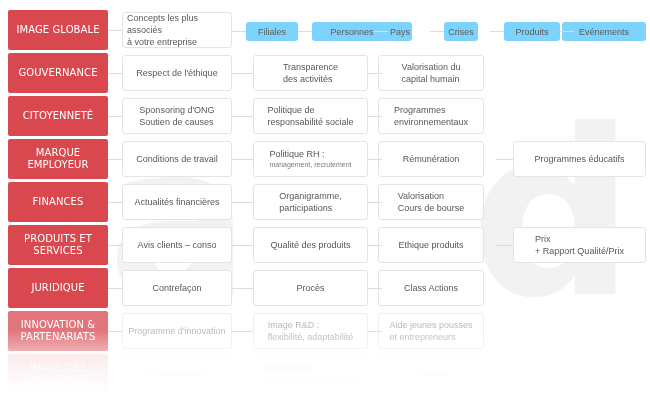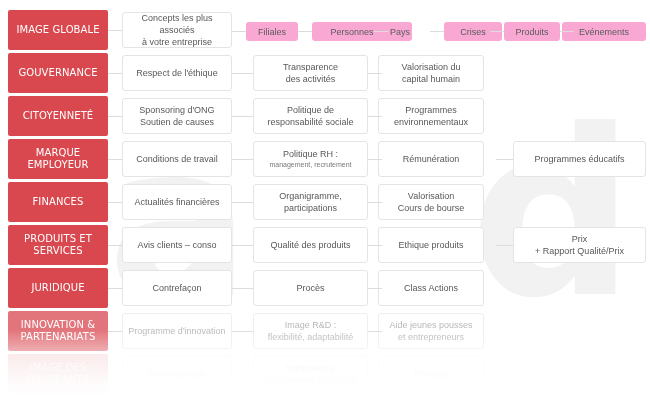--- a/index.html
+++ b/index.html
@@ -74,21 +74,21 @@
     position: absolute;
     top: 2px;
     height: 36px;
     background: #ffffff;
     border: 1px solid #e4e4e4;
     border-radius: 3px;
     box-sizing: border-box;
     display: flex;
     align-items: center;
     justify-content: center;
-    text-align: center;
+    text-align: left;
     color: #58585a;
     font-size: 9px;
     line-height: 1.35;
     padding: 0 4px;
   }
   .node .sub {
     display: block;
     font-size: 7px;
     color: #7b7b7d;
   }
@@ -109,21 +109,21 @@
   .conn-a { left: 108px; width: 14px; }
   .conn-b { left: 232px; width: 21px; }
   .conn-c { left: 368px; width: 14px; }
   .conn-d { left: 496px; width: 17px; }
 
   
   .tag {
     position: absolute;
     top: 12px;
     height: 19px;
-    background: #f9a8d4;
+    background: #7dd3fc;
     border-radius: 3px;
     color: #5a5a5c;
     font-size: 9px;
     display: flex;
     align-items: center;
     justify-content: center;
     box-sizing: border-box;
     padding: 0 6px;
   }
   .tag-conn {
@@ -172,21 +172,21 @@
       </span>
     </div>
 
     <div class="tag-conn" style="left:232px;width:14px;"></div>
     <div class="tag" style="left:246px;width:52px;">Filiales</div>
     <div class="tag-conn" style="left:298px;width:14px;"></div>
     <div class="tag" style="left:312px;width:80px;">Personnes</div>
     <div class="tag-conn" style="left:374px;width:14px;"></div>
     <div class="tag" style="left:388px;width:24px;">Pays</div>
     <div class="tag-conn" style="left:430px;width:14px;"></div>
-    <div class="tag" style="left:444px;width:58px;">Crises</div>
+    <div class="tag" style="left:444px;width:34px;">Crises</div>
     <div class="tag-conn" style="left:490px;width:14px;"></div>
     <div class="tag" style="left:504px;width:56px;">Produits</div>
     <div class="tag-conn" style="left:560px;width:14px;"></div>
     <div class="tag" style="left:562px;width:84px;">Evénements</div>
   </div>
 
   <div class="row" style="top:53px;">
     <div class="cat-label">GOUVERNANCE</div>
     <div class="conn conn-a"></div>
     <div class="node c1">

